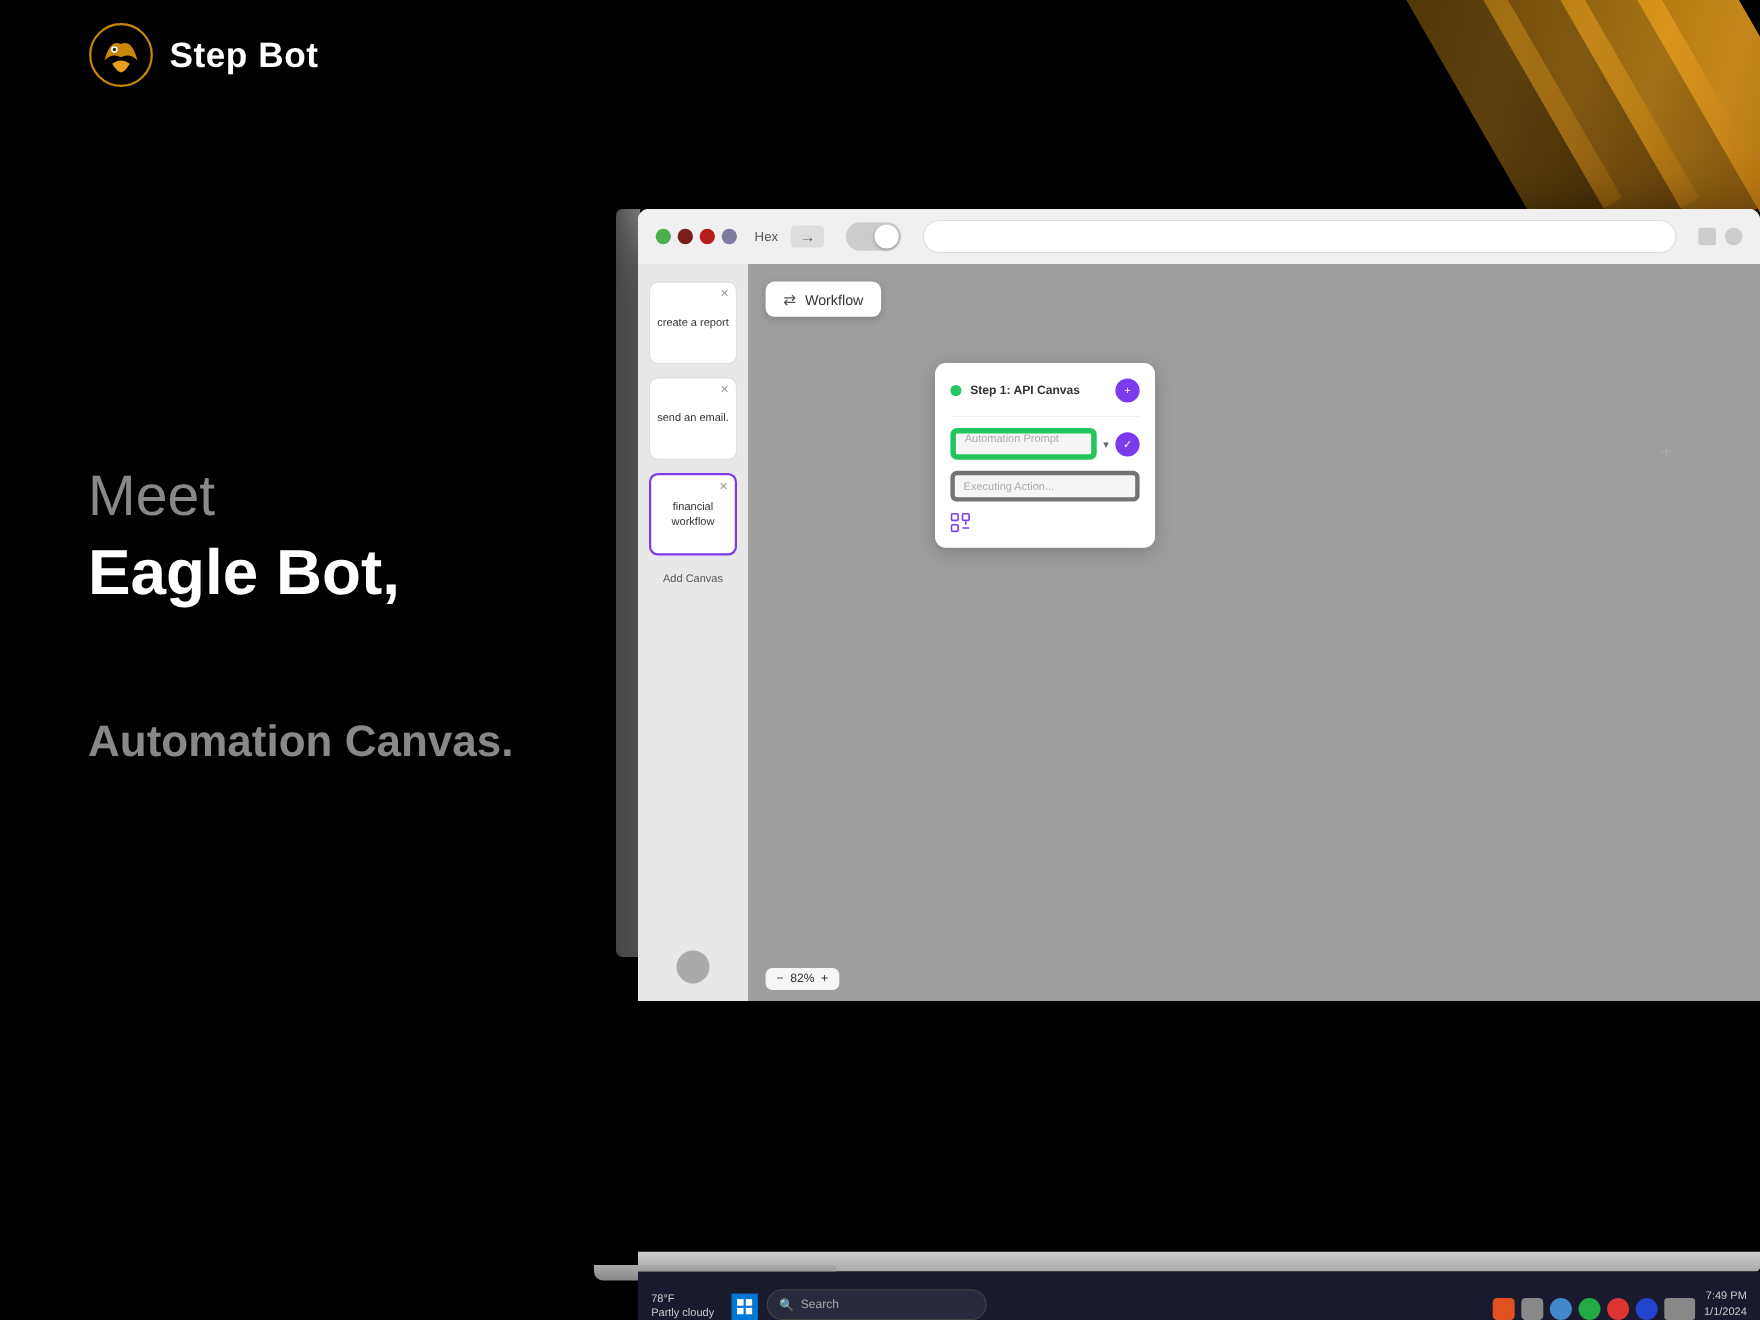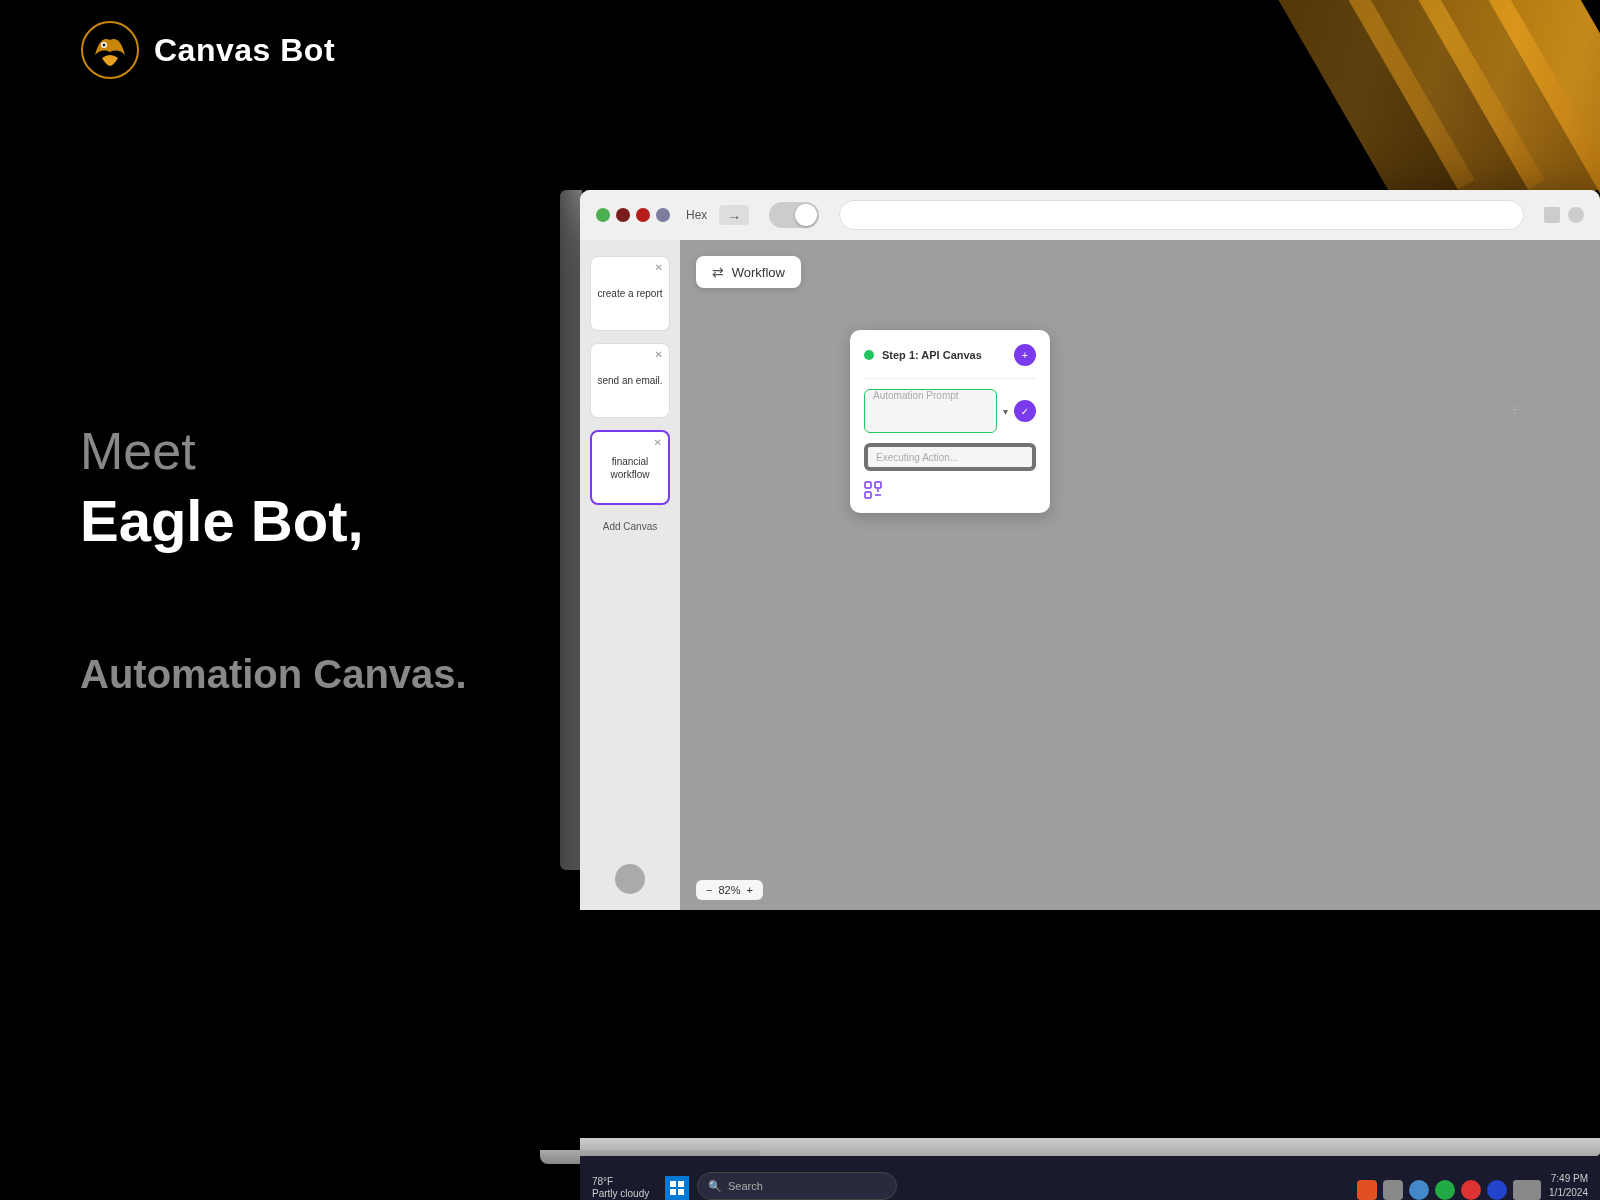--- a/index.html
+++ b/index.html
@@ -332,23 +332,23 @@
 
     .card-input-row {
       display: flex;
       align-items: center;
       gap: 6px;
       margin-bottom: 10px;
     }
 
     .card-input {
       flex: 1;
-      height: 44px;
+      height: 29px;
       background: #f5f5f5;
-      border: 1px solid #22c55e;
+      border: 5px solid #22c55e;
       border-radius: 6px;
       padding: 0 8px;
       font-size: 10px;
       color: #666;
     }
 
     .card-check-btn {
       width: 22px;
       height: 22px;
       background: #7c3aed;
@@ -509,21 +509,21 @@
 </div>
 
 <div class="logo-area">
   <svg class="logo-icon" viewBox="0 0 60 60" xmlns="http://www.w3.org/2000/svg">
     <circle cx="30" cy="30" r="28" fill="none" stroke="#c8860a" stroke-width="2"></circle>
     <path d="M15 35 Q20 15 30 20 Q40 15 45 35 Q38 28 30 32 Q22 28 15 35Z" fill="#c8860a"></path>
     <path d="M22 38 Q30 32 38 38 Q34 45 30 46 Q26 45 22 38Z" fill="#e8a020"></path>
     <circle cx="24" cy="25" r="3" fill="#fff"></circle>
     <circle cx="24" cy="25" r="1.5" fill="#222"></circle>
   </svg>
-  <span class="logo-text">Canvas Bot</span>
+  <span class="logo-text">Step Bot</span>
 </div>
 
 <div class="left-content">
   <div class="meet-text">Meet</div>
   <div class="brand-text">Eagle Bot,</div>
   <div class="tagline-text">
     <br>
     <span>Automation Canvas.</span>
   </div>
 </div>

